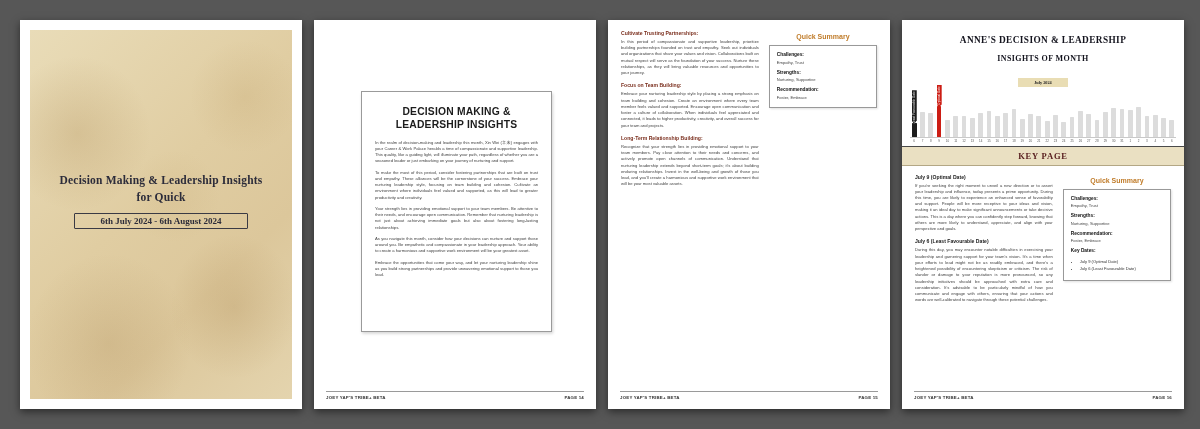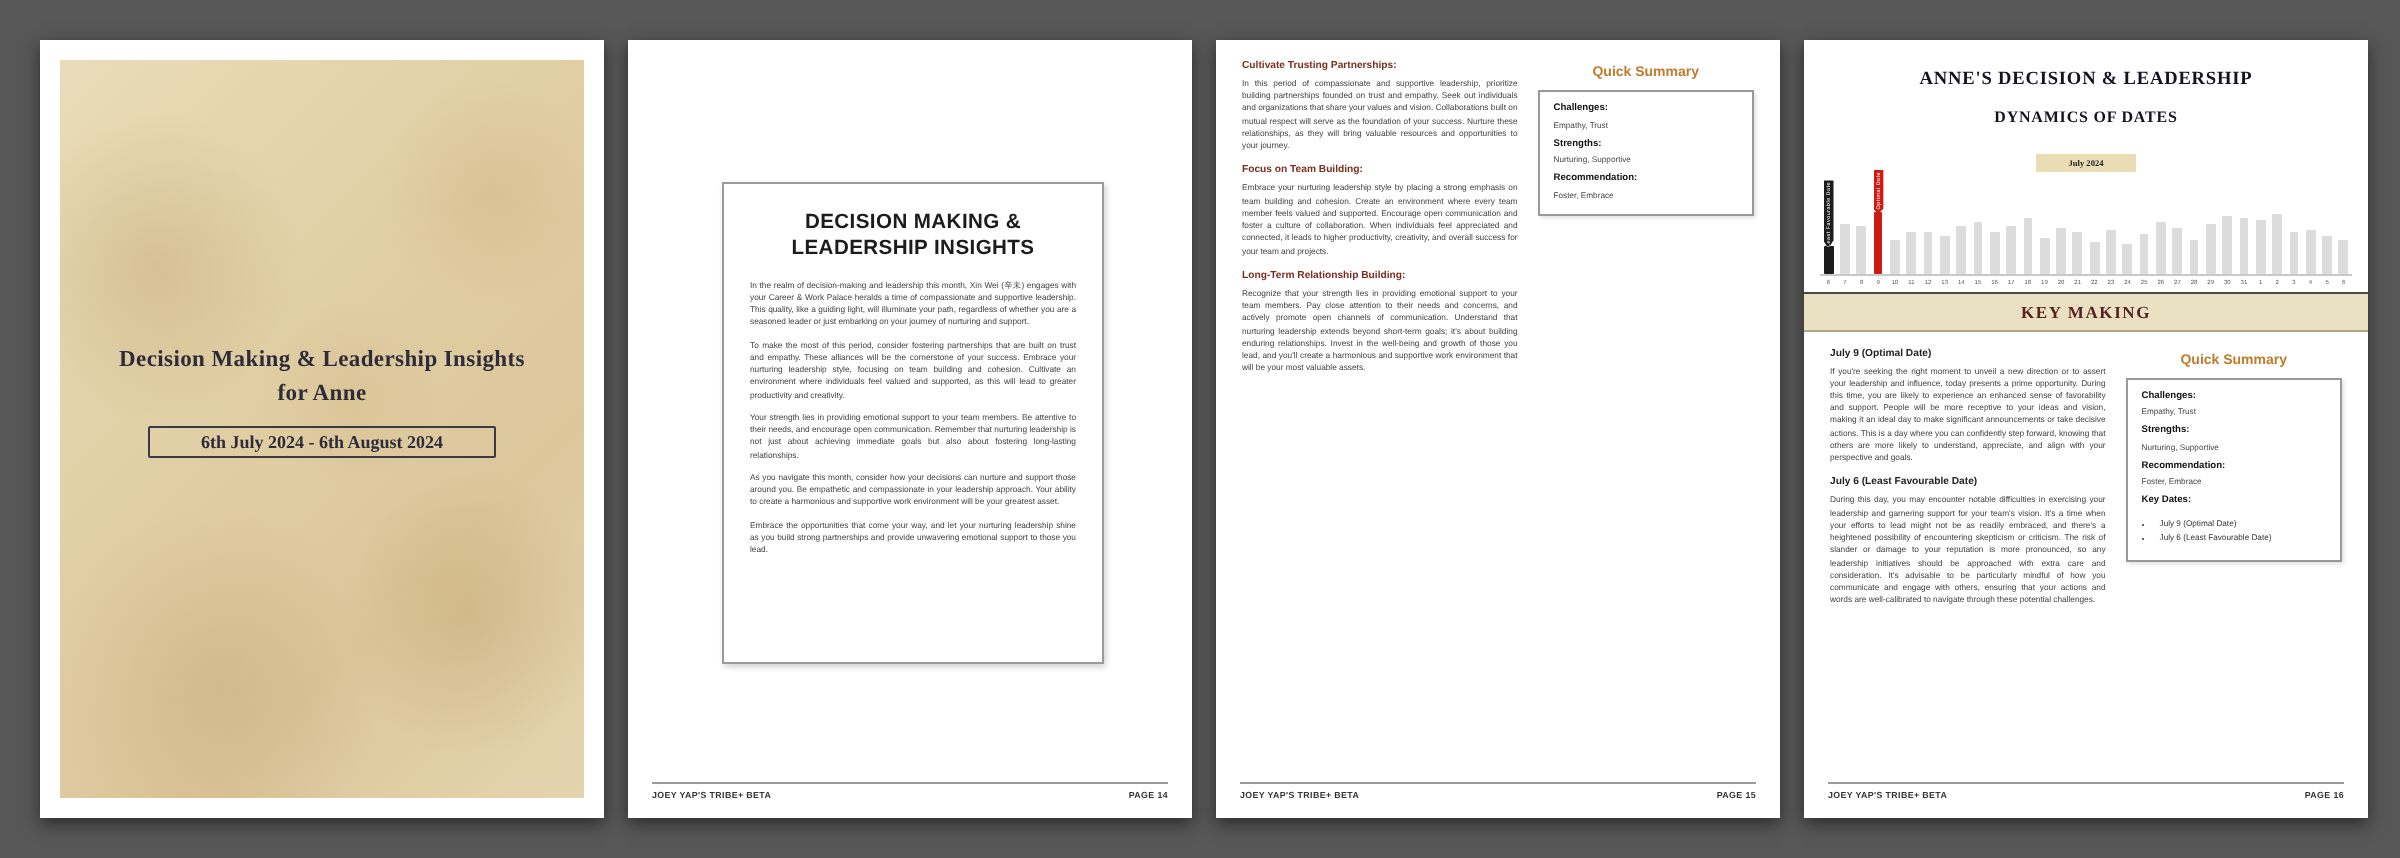--- a/index.html
+++ b/index.html
@@ -102,21 +102,21 @@
 </head>
 <body>
 
 <div class="stage" data-interactable="false">
 
   <div class="page" data-interactable="true">
     <div class="cover-pad" data-interactable="false">
       <div class="parchment" data-interactable="false">
         <div class="cover-text" data-interactable="false">
           <div class="cover-title" data-interactable="false">Decision Making &amp; Leadership Insights</div>
-          <div class="cover-title" data-interactable="false">for Anne</div>
+          <div class="cover-title" data-interactable="false">for Quick</div>
           <div class="cover-datebox" data-interactable="false">6th July 2024 - 6th August 2024</div>
         </div>
       </div>
     </div>
   </div>
 
   <div class="page" data-interactable="true">
     <div class="p2-box" data-interactable="false">
       <div class="p2-heading" data-interactable="false">DECISION MAKING &amp; LEADERSHIP INSIGHTS</div>
       <div id="p2-paras" data-interactable="false">
@@ -156,21 +156,21 @@
       </div>
     </div>
     <div class="footer" data-interactable="false">
       <span data-interactable="false">JOEY YAP'S TRIBE+ BETA</span>
       <span data-interactable="false">PAGE 15</span>
     </div>
   </div>
 
   <div class="page" data-interactable="true">
     <div class="p4-title" data-interactable="false">ANNE'S DECISION &amp; LEADERSHIP</div>
-    <div class="p4-subtitle" data-interactable="false">DYNAMICS OF DATES</div>
+    <div class="p4-subtitle" data-interactable="false">INSIGHTS OF MONTH</div>
     <div class="p4-badge-row" data-interactable="false">
       <span class="p4-badge" data-interactable="false">July 2024</span>
     </div>
     <div class="chart" data-interactable="false">
       <div class="bars-row" id="chart-bars" data-interactable="false">
           <div class="bar-slot" data-interactable="false">
             <div class="bar" data-interactable="false" style="height: 32%; background: rgb(28, 28, 28);"></div>
             <div class="flag" data-interactable="false" style="background: rgb(28, 28, 28); bottom: calc(32% - 1px); height: 34px;">
               <span class="flag-text" data-interactable="false">Least Favourable Date</span>
             </div>
@@ -300,21 +300,21 @@
           <div class="tick" data-interactable="false">30</div>
           <div class="tick" data-interactable="false">31</div>
           <div class="tick" data-interactable="false">1</div>
           <div class="tick" data-interactable="false">2</div>
           <div class="tick" data-interactable="false">3</div>
           <div class="tick" data-interactable="false">4</div>
           <div class="tick" data-interactable="false">5</div>
           <div class="tick" data-interactable="false">6</div>
         </div>
     </div>
-    <div class="banner p4-banner" data-interactable="false">KEY MAKING</div>
+    <div class="banner p4-banner" data-interactable="false">KEY PAGE</div>
     <div class="cols p4-cols" data-interactable="false">
       <div class="col-left" id="p4-sections" data-interactable="false">
           <div class="sec-heading dark" data-interactable="false">July 9 (Optimal Date)</div>
           <p class="body-para" data-interactable="false">If you're seeking the right moment to unveil a new direction or to assert your leadership and influence, today presents a prime opportunity. During this time, you are likely to experience an enhanced sense of favorability and support. People will be more receptive to your ideas and vision, making it an ideal day to make significant announcements or take decisive actions. This is a day where you can confidently step forward, knowing that others are more likely to understand, appreciate, and align with your perspective and goals.</p>
           <div class="sec-heading dark" data-interactable="false">July 6 (Least Favourable Date)</div>
           <p class="body-para" data-interactable="false">During this day, you may encounter notable difficulties in exercising your leadership and garnering support for your team's vision. It's a time when your efforts to lead might not be as readily embraced, and there's a heightened possibility of encountering skepticism or criticism. The risk of slander or damage to your reputation is more pronounced, so any leadership initiatives should be approached with extra care and consideration. It's advisable to be particularly mindful of how you communicate and engage with others, ensuring that your actions and words are well-calibrated to navigate through these potential challenges.</p>
         </div>
       <div class="col-right" data-interactable="false">
         <div class="qs-title" data-interactable="false">Quick Summary</div>
         <div class="qs-box" id="p4-qs" data-interactable="false">

